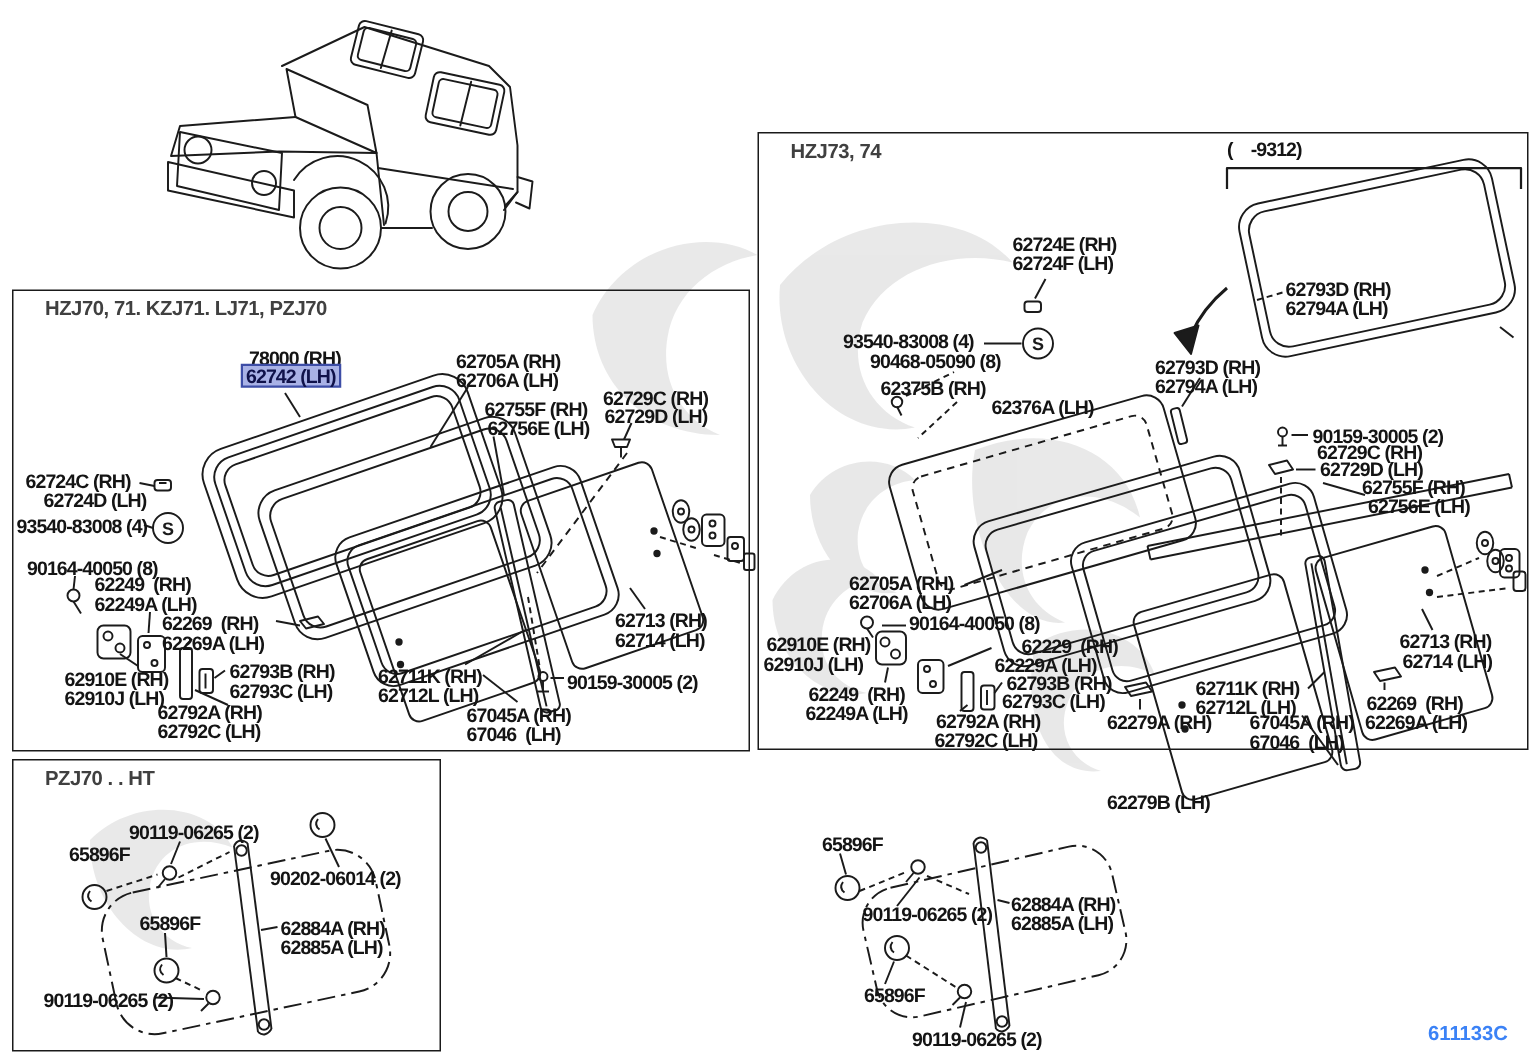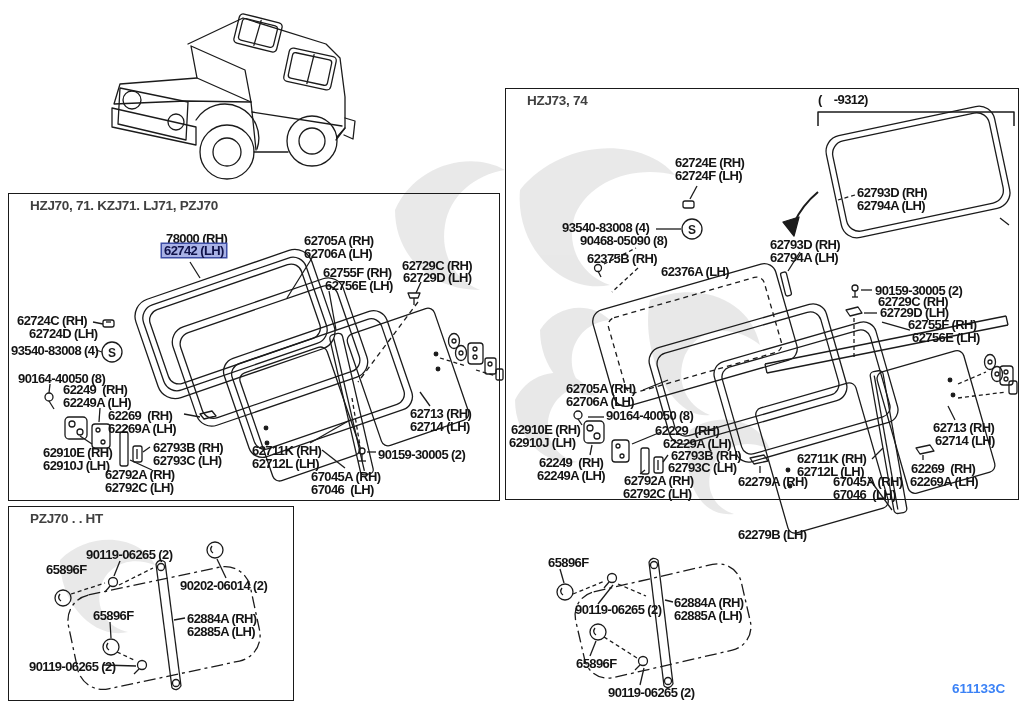--- a/index.html
+++ b/index.html
@@ -361,21 +361,21 @@
       <div class="plabel" style="left: 875px; top: 284px;">90159-30005 (2)</div>
       <div class="plabel" style="left: 878px; top: 295px;">62729C (RH)</div>
       <div class="plabel" style="left: 880px; top: 306px;">62729D (LH)</div>
       <div class="plabel" style="left: 908px; top: 318px;">62755F (RH)</div>
       <div class="plabel" style="left: 912px; top: 331px;">62756E (LH)</div>
       <div class="plabel" style="left: 566px; top: 382px;">62705A (RH)</div>
       <div class="plabel" style="left: 566px; top: 395px;">62706A (LH)</div>
       <div class="plabel" style="left: 606px; top: 409px;">90164-40050 (8)</div>
       <div class="plabel" style="left: 511px; top: 423px;">62910E (RH)</div>
       <div class="plabel" style="left: 509px; top: 436px;">62910J (LH)</div>
-      <div class="plabel" style="left: 655px; top: 424px;">62229  (RH)</div>
+      <div class="plabel" style="left: 681px; top: 424px;">62229  (RH)</div>
       <div class="plabel" style="left: 663px; top: 437px;">62229A (LH)</div>
       <div class="plabel" style="left: 671px; top: 449px;">62793B (RH)</div>
       <div class="plabel" style="left: 668px; top: 461px;">62793C (LH)</div>
       <div class="plabel" style="left: 539px; top: 456px;">62249  (RH)</div>
       <div class="plabel" style="left: 537px; top: 469px;">62249A (LH)</div>
       <div class="plabel" style="left: 624px; top: 474px;">62792A (RH)</div>
       <div class="plabel" style="left: 623px; top: 487px;">62792C (LH)</div>
       <div class="plabel" style="left: 738px; top: 475px; text-align: right;">62279A (RH)</div>
       <div class="plabel" style="left: 738px; top: 488px; margin-top: 40px;">62279B (LH)</div>
       <div class="plabel" style="left: 797px; top: 452px;">62711K (RH)</div>

